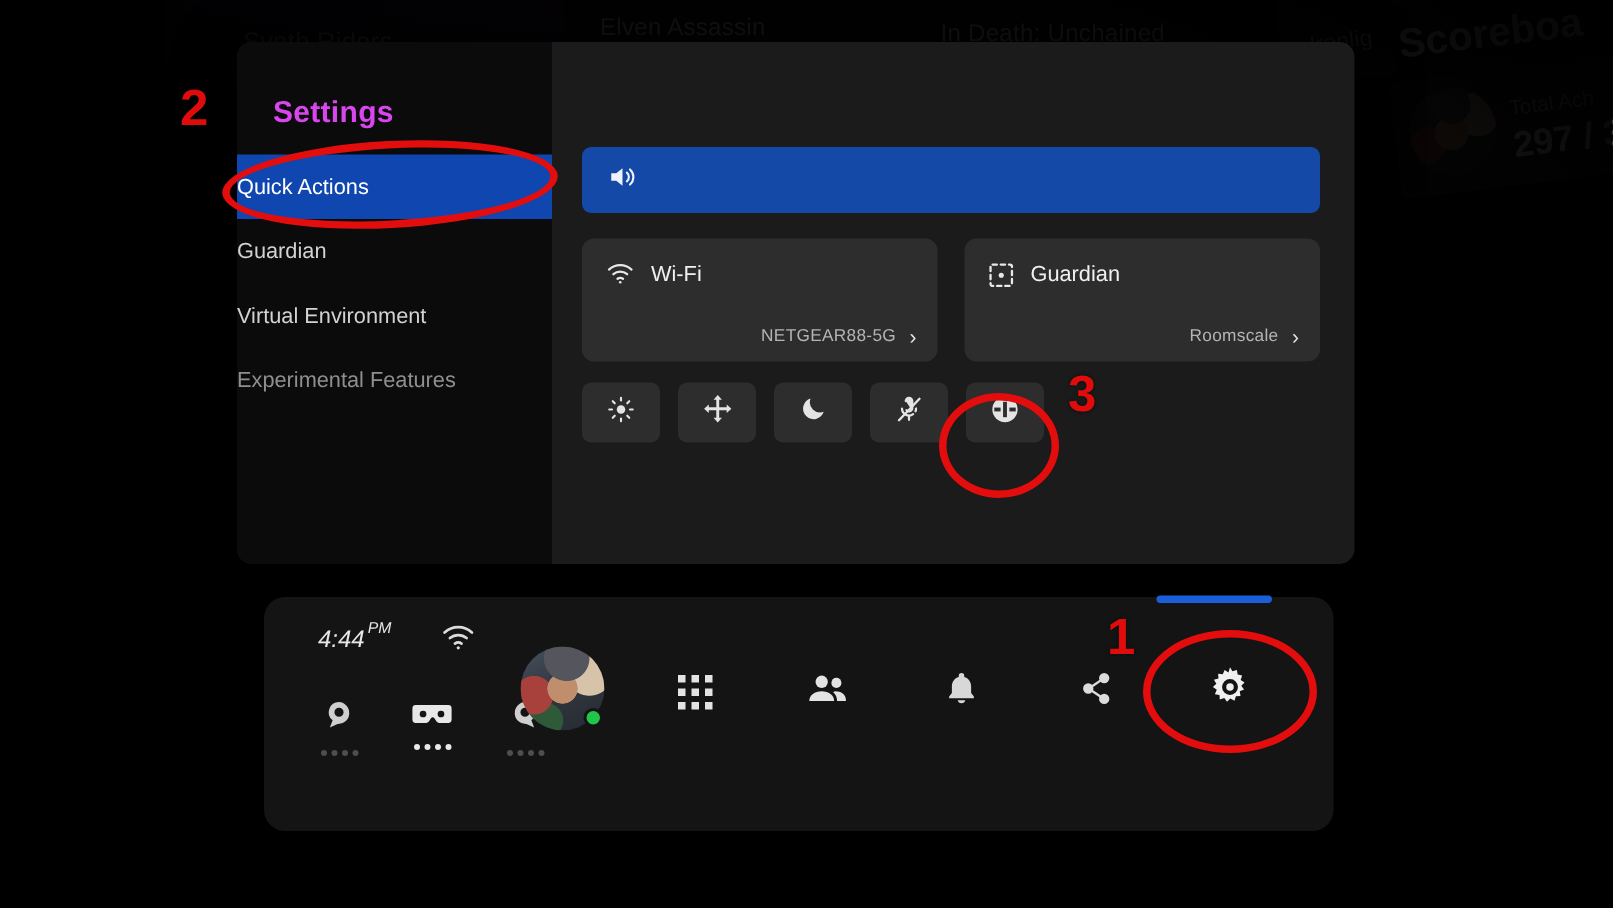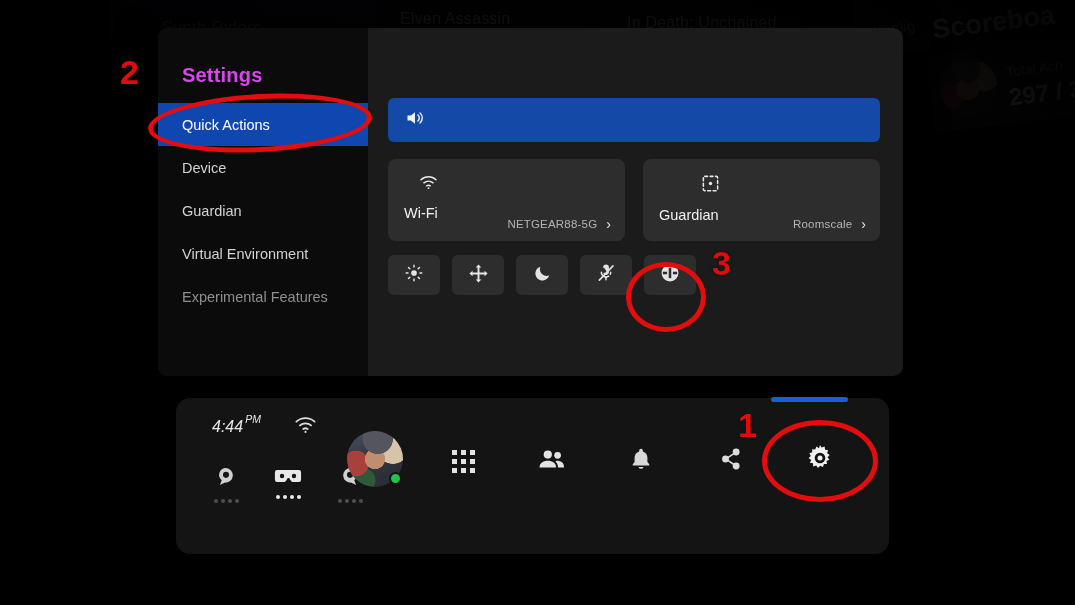--- a/index.html
+++ b/index.html
@@ -90,39 +90,39 @@
     position: absolute; left: 0; top: 0; width: 210px; height: 100%;
     background: #0b0b0b;
   }
   .sp-heading {
     position: absolute; left: 24px; top: 36px; color: #d946ef;
     font-size: 20px; font-weight: 700; letter-spacing: .2px;
   }
   .nav-list { position: absolute; left: 0; top: 75px; width: 210px; }
   .nav-item {
     position: relative; height: 43px; display: flex; align-items: center;
-    padding-left: 24px; color: #d2d2d2; font-size: 14.5px; cursor: pointer;
+    color: #d2d2d2; font-size: 14.5px; cursor: pointer;
   }
   .nav-item.active { background: #0f46b0; color: #ffffff; }
   .nav-item.clipped { color: #8f8f8f; }
 
   .sp-content { position: absolute; left: 210px; top: 0; right: 0; bottom: 0; }
 
   .vol-slider {
     position: absolute; left: 20px; top: 70px; width: 492px; height: 44px;
     background: #1549a8; border-radius: 6px; display: flex; align-items: center;
     padding-left: 16px; cursor: pointer;
   }
 
   .tiles { position: absolute; left: 20px; top: 131px; width: 492px; display: flex; gap: 18px; }
   .tile {
     position: relative; width: 237px; height: 82px; background: #2d2d2d;
     border-radius: 8px; cursor: pointer;
   }
-  .tile-top { position: absolute; left: 16px; top: 16px; display: flex; align-items: flex-end; gap: 11px; flex-direction: column; }
+  .tile-top { position: absolute; left: 16px; top: 16px; display: flex; align-items: flex-start; gap: 11px; }
   .tile-label { color: #f0f0f0; font-size: 14.5px; }
   .tile-bottom {
     position: absolute; right: 14px; bottom: 10px; display: flex; align-items: center; gap: 9px;
   }
   .tile-value { color: #b4b4b4; font-size: 11.5px; letter-spacing: .2px; }
   .chev { color: #e4e4e4; font-size: 14px; line-height: 1; }
 
   .qa-row { position: absolute; left: 20px; top: 227px; display: flex; gap: 12px; }
   .qa-btn {
     width: 52px; height: 40px; background: #2d2d2d; border-radius: 6px;
@@ -227,23 +227,20 @@
     <div class="bg-vignette-bot"></div>
   </div>
 
   <div class="settings-panel">
 
     <div class="sp-sidebar">
       <div class="sp-heading">Settings</div>
       <div class="nav-list">
         <div class="nav-item active">
           <span>Quick Actions</span>
-        </div>
-        <div class="nav-item">
-          <span>Device</span>
         </div>
         <div class="nav-item">
           <span>Guardian</span>
         </div>
         <div class="nav-item">
           <span>Virtual Environment</span>
         </div>
         <div class="nav-item clipped">
           <span>Experimental Features</span>
         </div>

